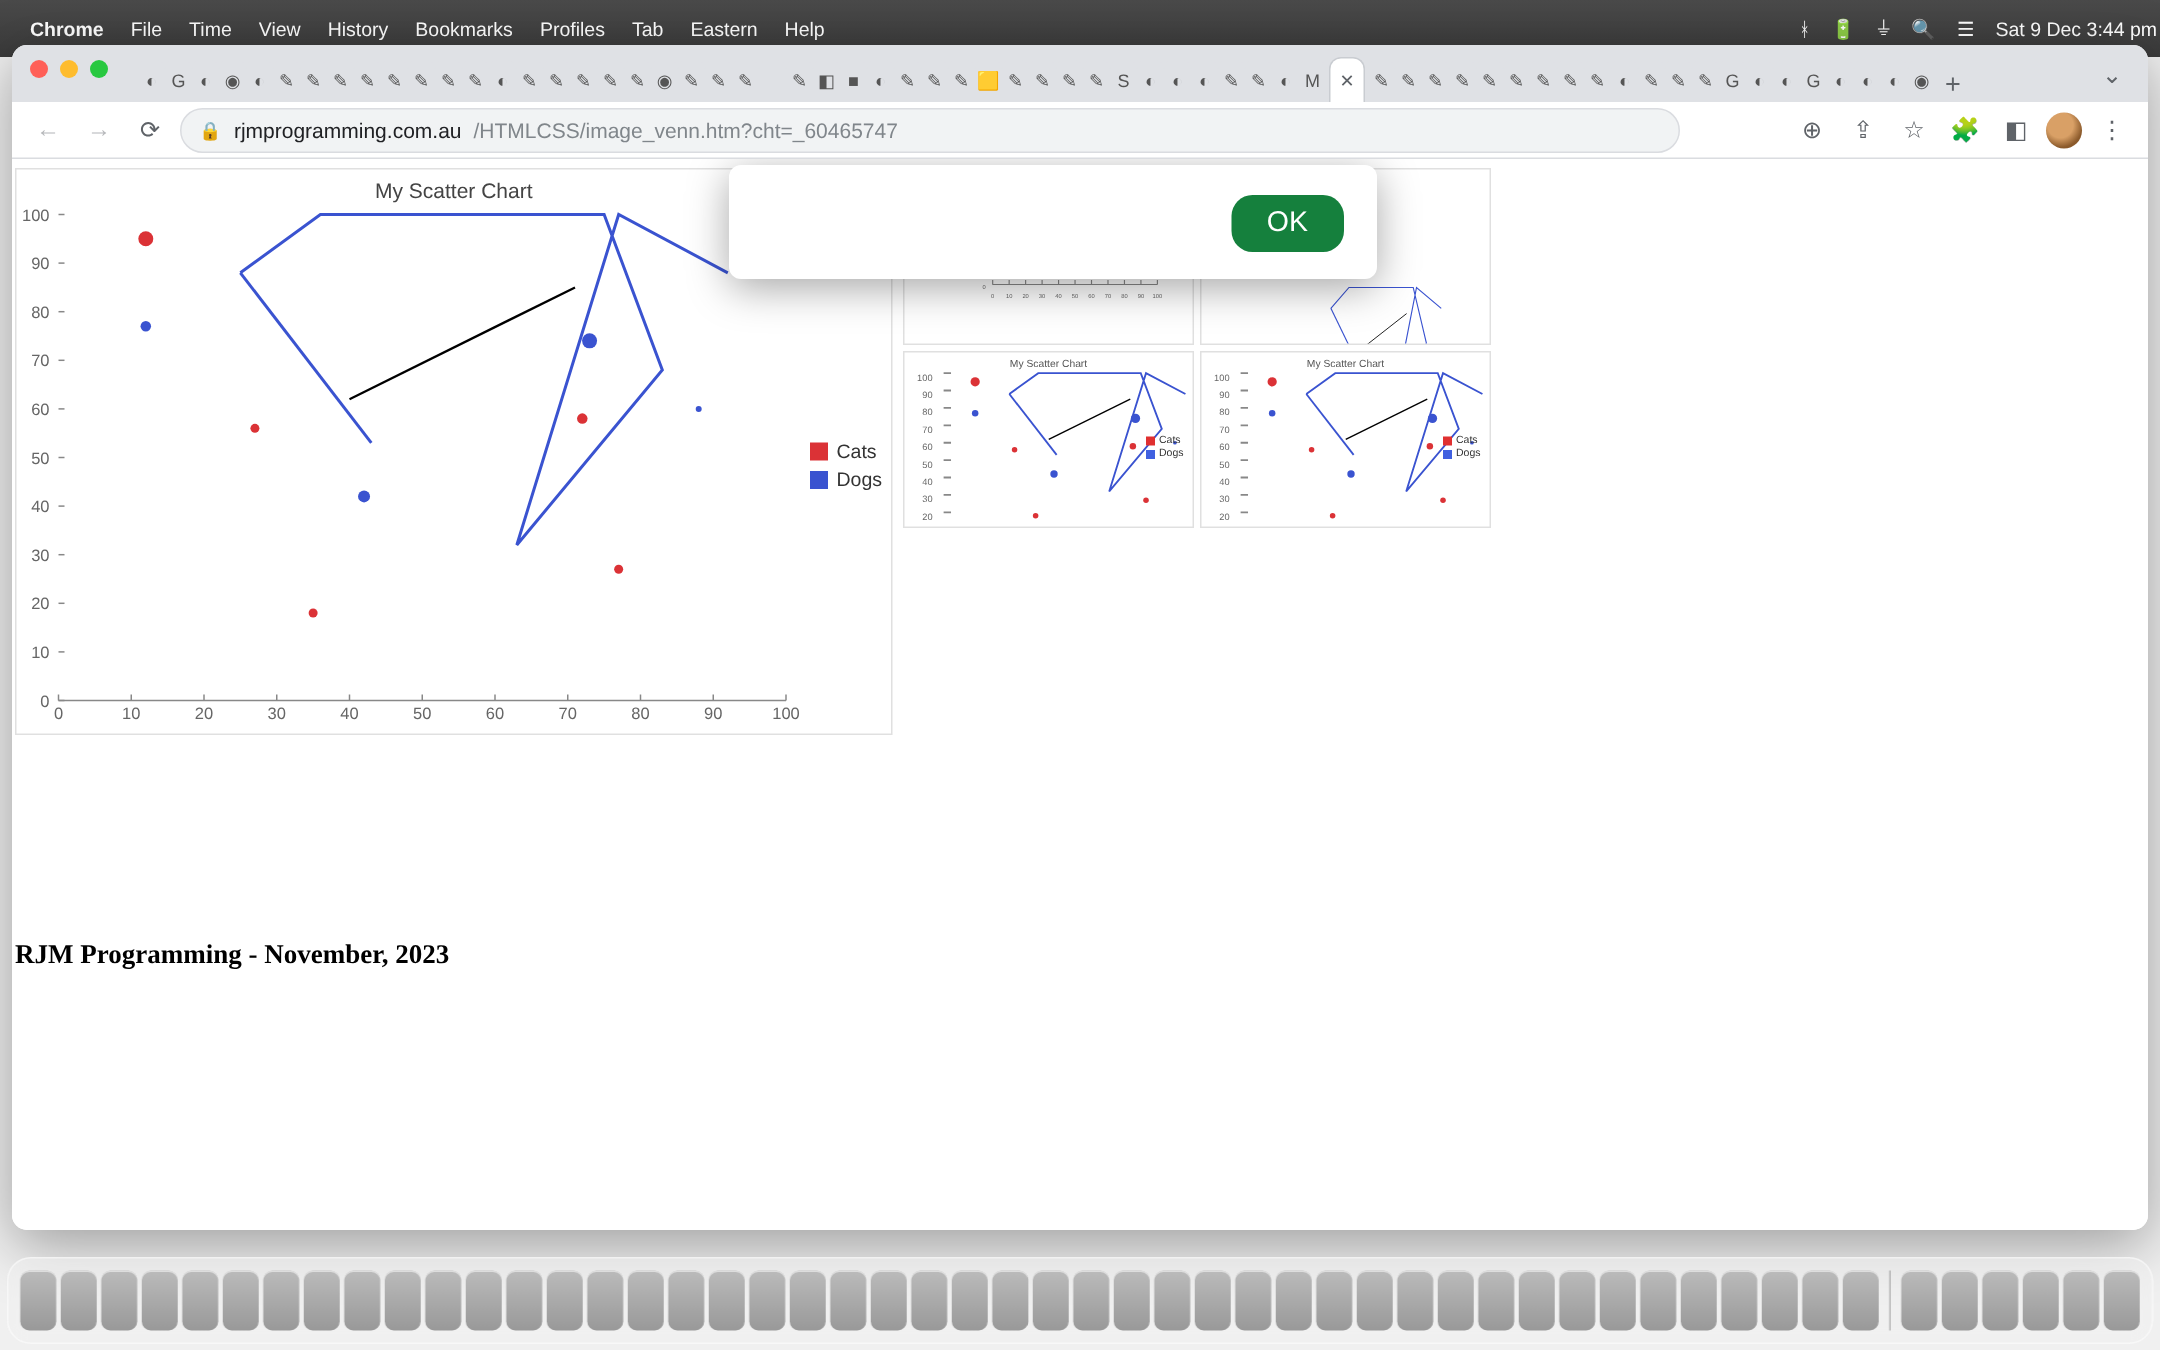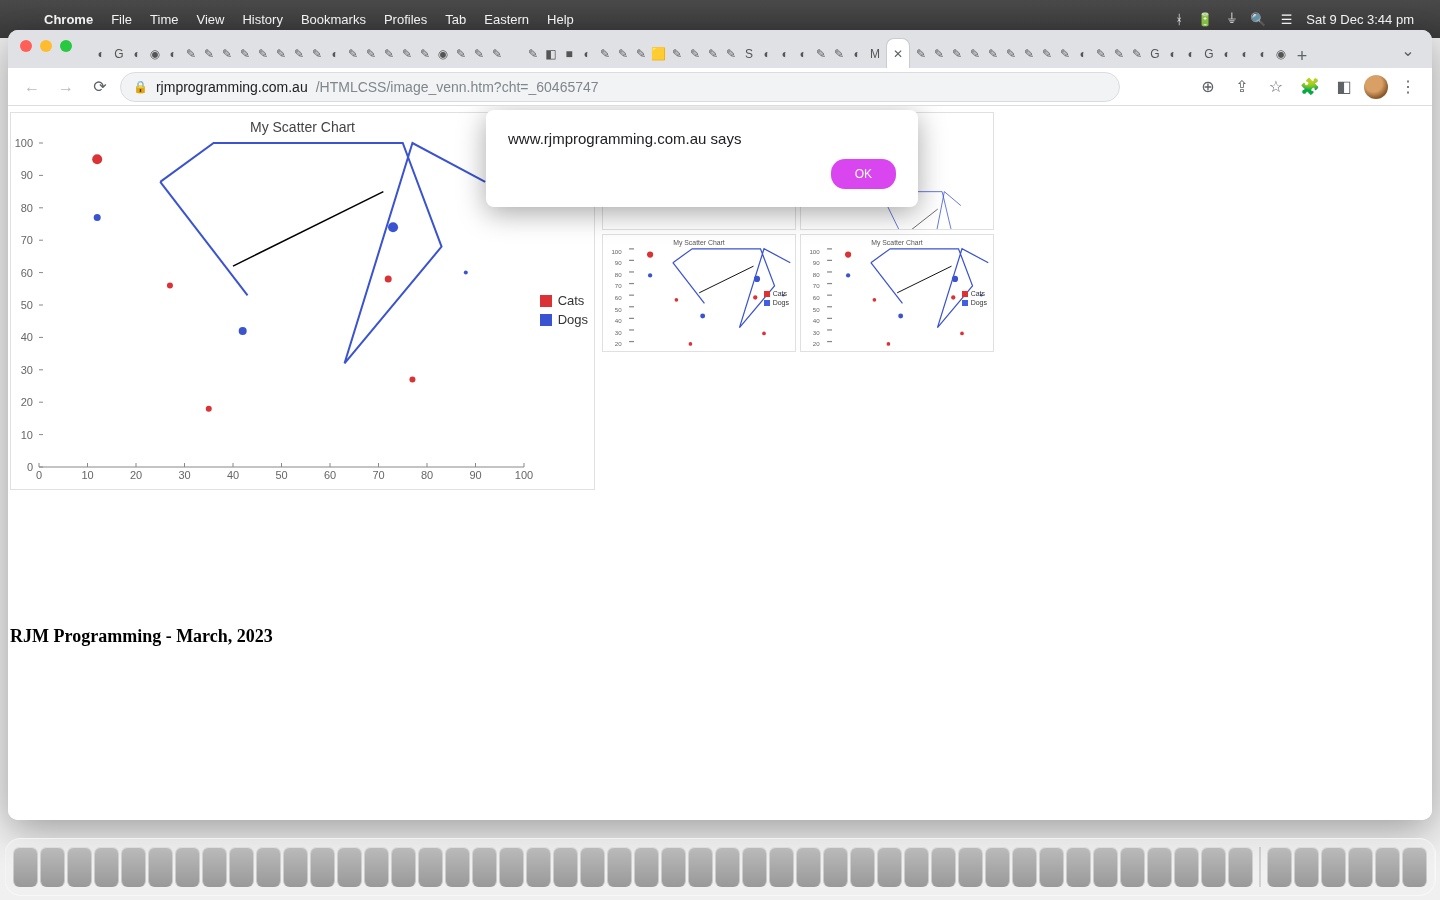--- a/index.html
+++ b/index.html
@@ -1,20 +1,20 @@
 <!DOCTYPE html>
 <html><head>
 <meta charset="utf-8">
 <style>
   * { margin: 0; padding: 0; box-sizing: border-box; }
   html, body { width: 1440px; height: 900px; overflow: hidden; font-family: -apple-system, BlinkMacSystemFont, "Helvetica Neue", Arial, sans-serif; background:#f0f0f0;}
   
   .menubar {
     height: 38px; background: linear-gradient(#4a4a4a,#3a3a3a); color: #fff;
-    display: flex; align-items: center; padding: 0 26px; font-size: 13px;
+    display: flex; align-items: center; padding: 0 2px; font-size: 13px;
     justify-content: space-between;
   }
   .menubar .left, .menubar .right { display:flex; align-items:center; gap:18px;}
   .menubar .apple { font-size:15px; }
   .menubar .app { font-weight:600;}
   .menubar .right { gap:14px; }
   .menubar .right span { font-size:13px; }
   .clock { font-weight:400;}
   
   .chrome-window { position:absolute; left:8px; top:30px; width:1424px; height:790px;
@@ -69,21 +69,21 @@
   h2.interface{ font-family: Georgia, 'Times New Roman', serif; font-weight:bold; font-size:26px; color:#000; margin-bottom:22px;}
   h2.interface a{ color:#1a0dab; text-decoration:underline;}
   h3.byline{ font-family: Georgia, 'Times New Roman', serif; font-weight:bold; font-size:18px; color:#000;}
   
   .dialog-backdrop{ position:absolute; inset:0; pointer-events:none;}
   .dialog{ position:absolute; left:478px; top:4px; width:432px; background:#fff; border-radius:8px;
     box-shadow:0 6px 28px rgba(0,0,0,.35); padding:20px 22px 18px 22px; pointer-events:auto;}
   .dialog .dlg-title{ font-size:15px; color:#202124; font-weight:500; margin-bottom:12px;}
   .dialog .dlg-body{ font-size:14px; color:#3c4043; margin-bottom:26px;}
   .dialog .dlg-actions{ display:flex; justify-content:flex-end;}
-  .dialog button{ background:#d946ef; color:#fff; border:none; border-radius:14px; padding:8px 24px; font-size:12px; font-weight:500; cursor:pointer;}
+  .dialog button{ background:#15803d; color:#fff; border:none; border-radius:14px; padding:8px 24px; font-size:19px; font-weight:500; cursor:pointer;}
   
   .dock{ position:absolute; left:50%; bottom:4px; transform:translateX(-50%);
     height:58px; padding:4px 8px; background:rgba(240,240,240,.55); border:1px solid rgba(255,255,255,.5);
     border-radius:16px; display:flex; align-items:center; gap:3px; backdrop-filter:blur(6px);}
   .dock .dicon{ width:42px; height:42px; border-radius:10px; background:linear-gradient(#bbb,#999); box-shadow:inset 0 1px 0 rgba(255,255,255,.5); cursor:pointer;}
   .dock .sep{ width:1px; height:40px; background:rgba(0,0,0,.25); margin:0 4px;}
   
 </style>
 </head>
 <body>
@@ -529,26 +529,25 @@
               <span>Dogs</span>
             </div>
         </div>
       </div>
     </div>
 
     <div class="status-area">
     </div>
 
     <div class="heading-area">
-      <h3 class="byline">RJM Programming - March, 2023</h3>
+      <h3 class="byline">RJM Programming - November, 2023</h3>
     </div>
 
     <div class="dialog-backdrop">
       <div class="dialog">
-        <div class="dlg-title">www.rjmprogramming.com.au says</div>
         <div class="dlg-actions">
           <button>OK</button>
         </div>
       </div>
     </div>
   </div>
 </div>
 
 <div class="dock" id="dock">
     <div class="dicon" style="width: 24px; height: 40px; border-radius: 6px;"></div>

